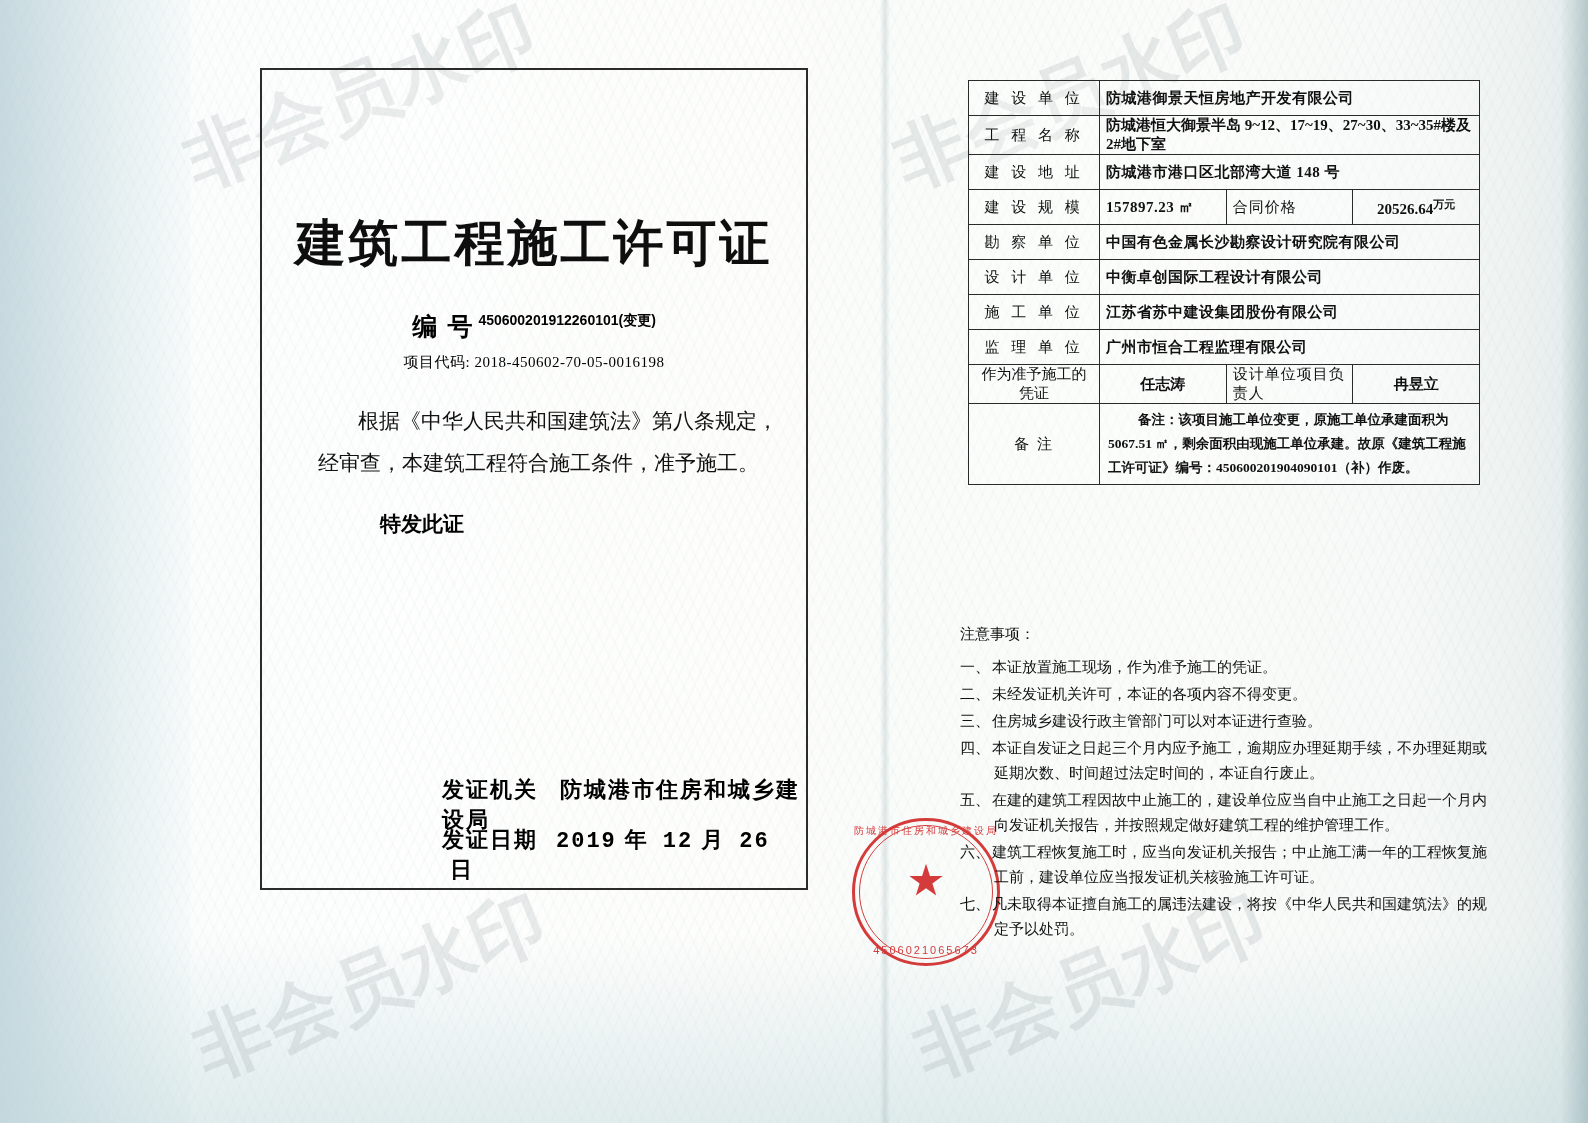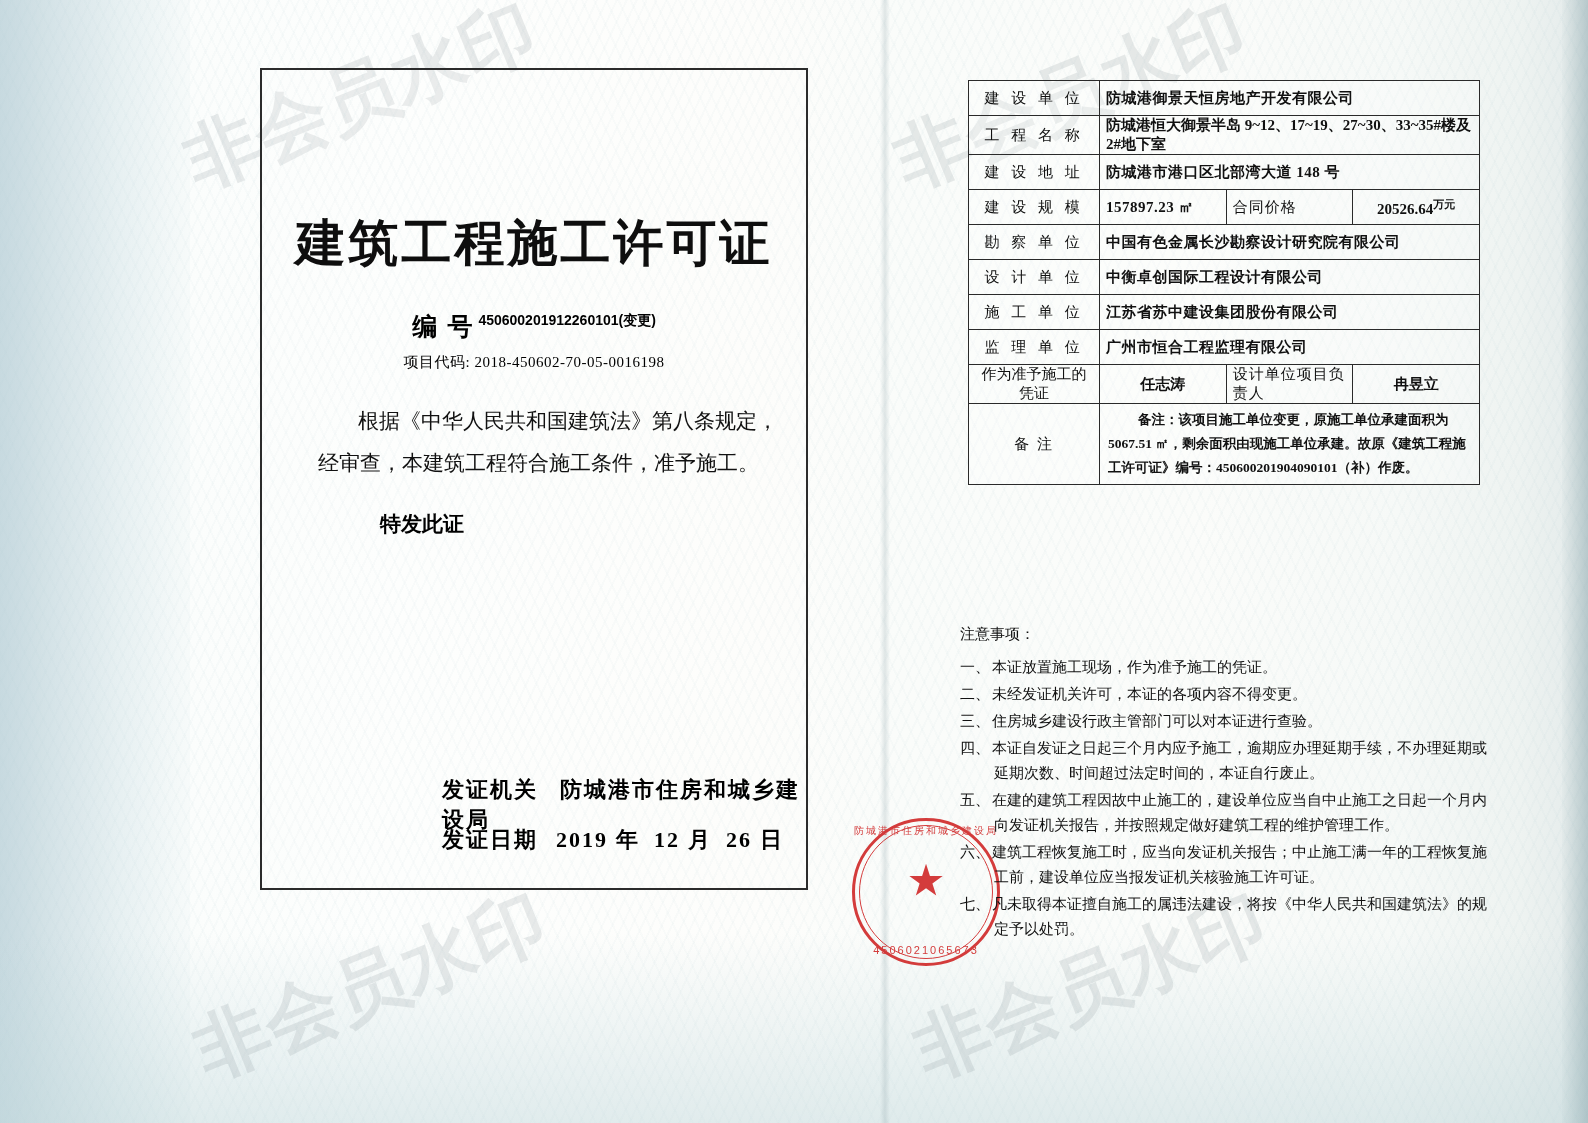--- a/index.html
+++ b/index.html
@@ -130,21 +130,21 @@
   #issuer-row {
     position: absolute; left: 180px; top: 705px;
     font-size: 22px; font-weight: bold; letter-spacing: 2px;
   }
   #issuer-row .lbl { margin-right: 22px; }
   #date-row {
     position: absolute; left: 180px; top: 755px;
     font-size: 22px; font-weight: bold; letter-spacing: 2px;
   }
   #date-row .lbl { margin-right: 18px; }
-  #date-row .val { font-family: Liberation Serif, serif; text-align: center; }
+  #date-row .val { font-family: Liberation Mono, monospace; text-align: center; }
   #date-row .sep { margin: 0 14px 0 8px; }
 
   
   #seal {
     position: absolute;
     left: 590px; top: 748px;
     width: 148px; height: 148px;
     pointer-events: none;
     opacity: .88;
   }

